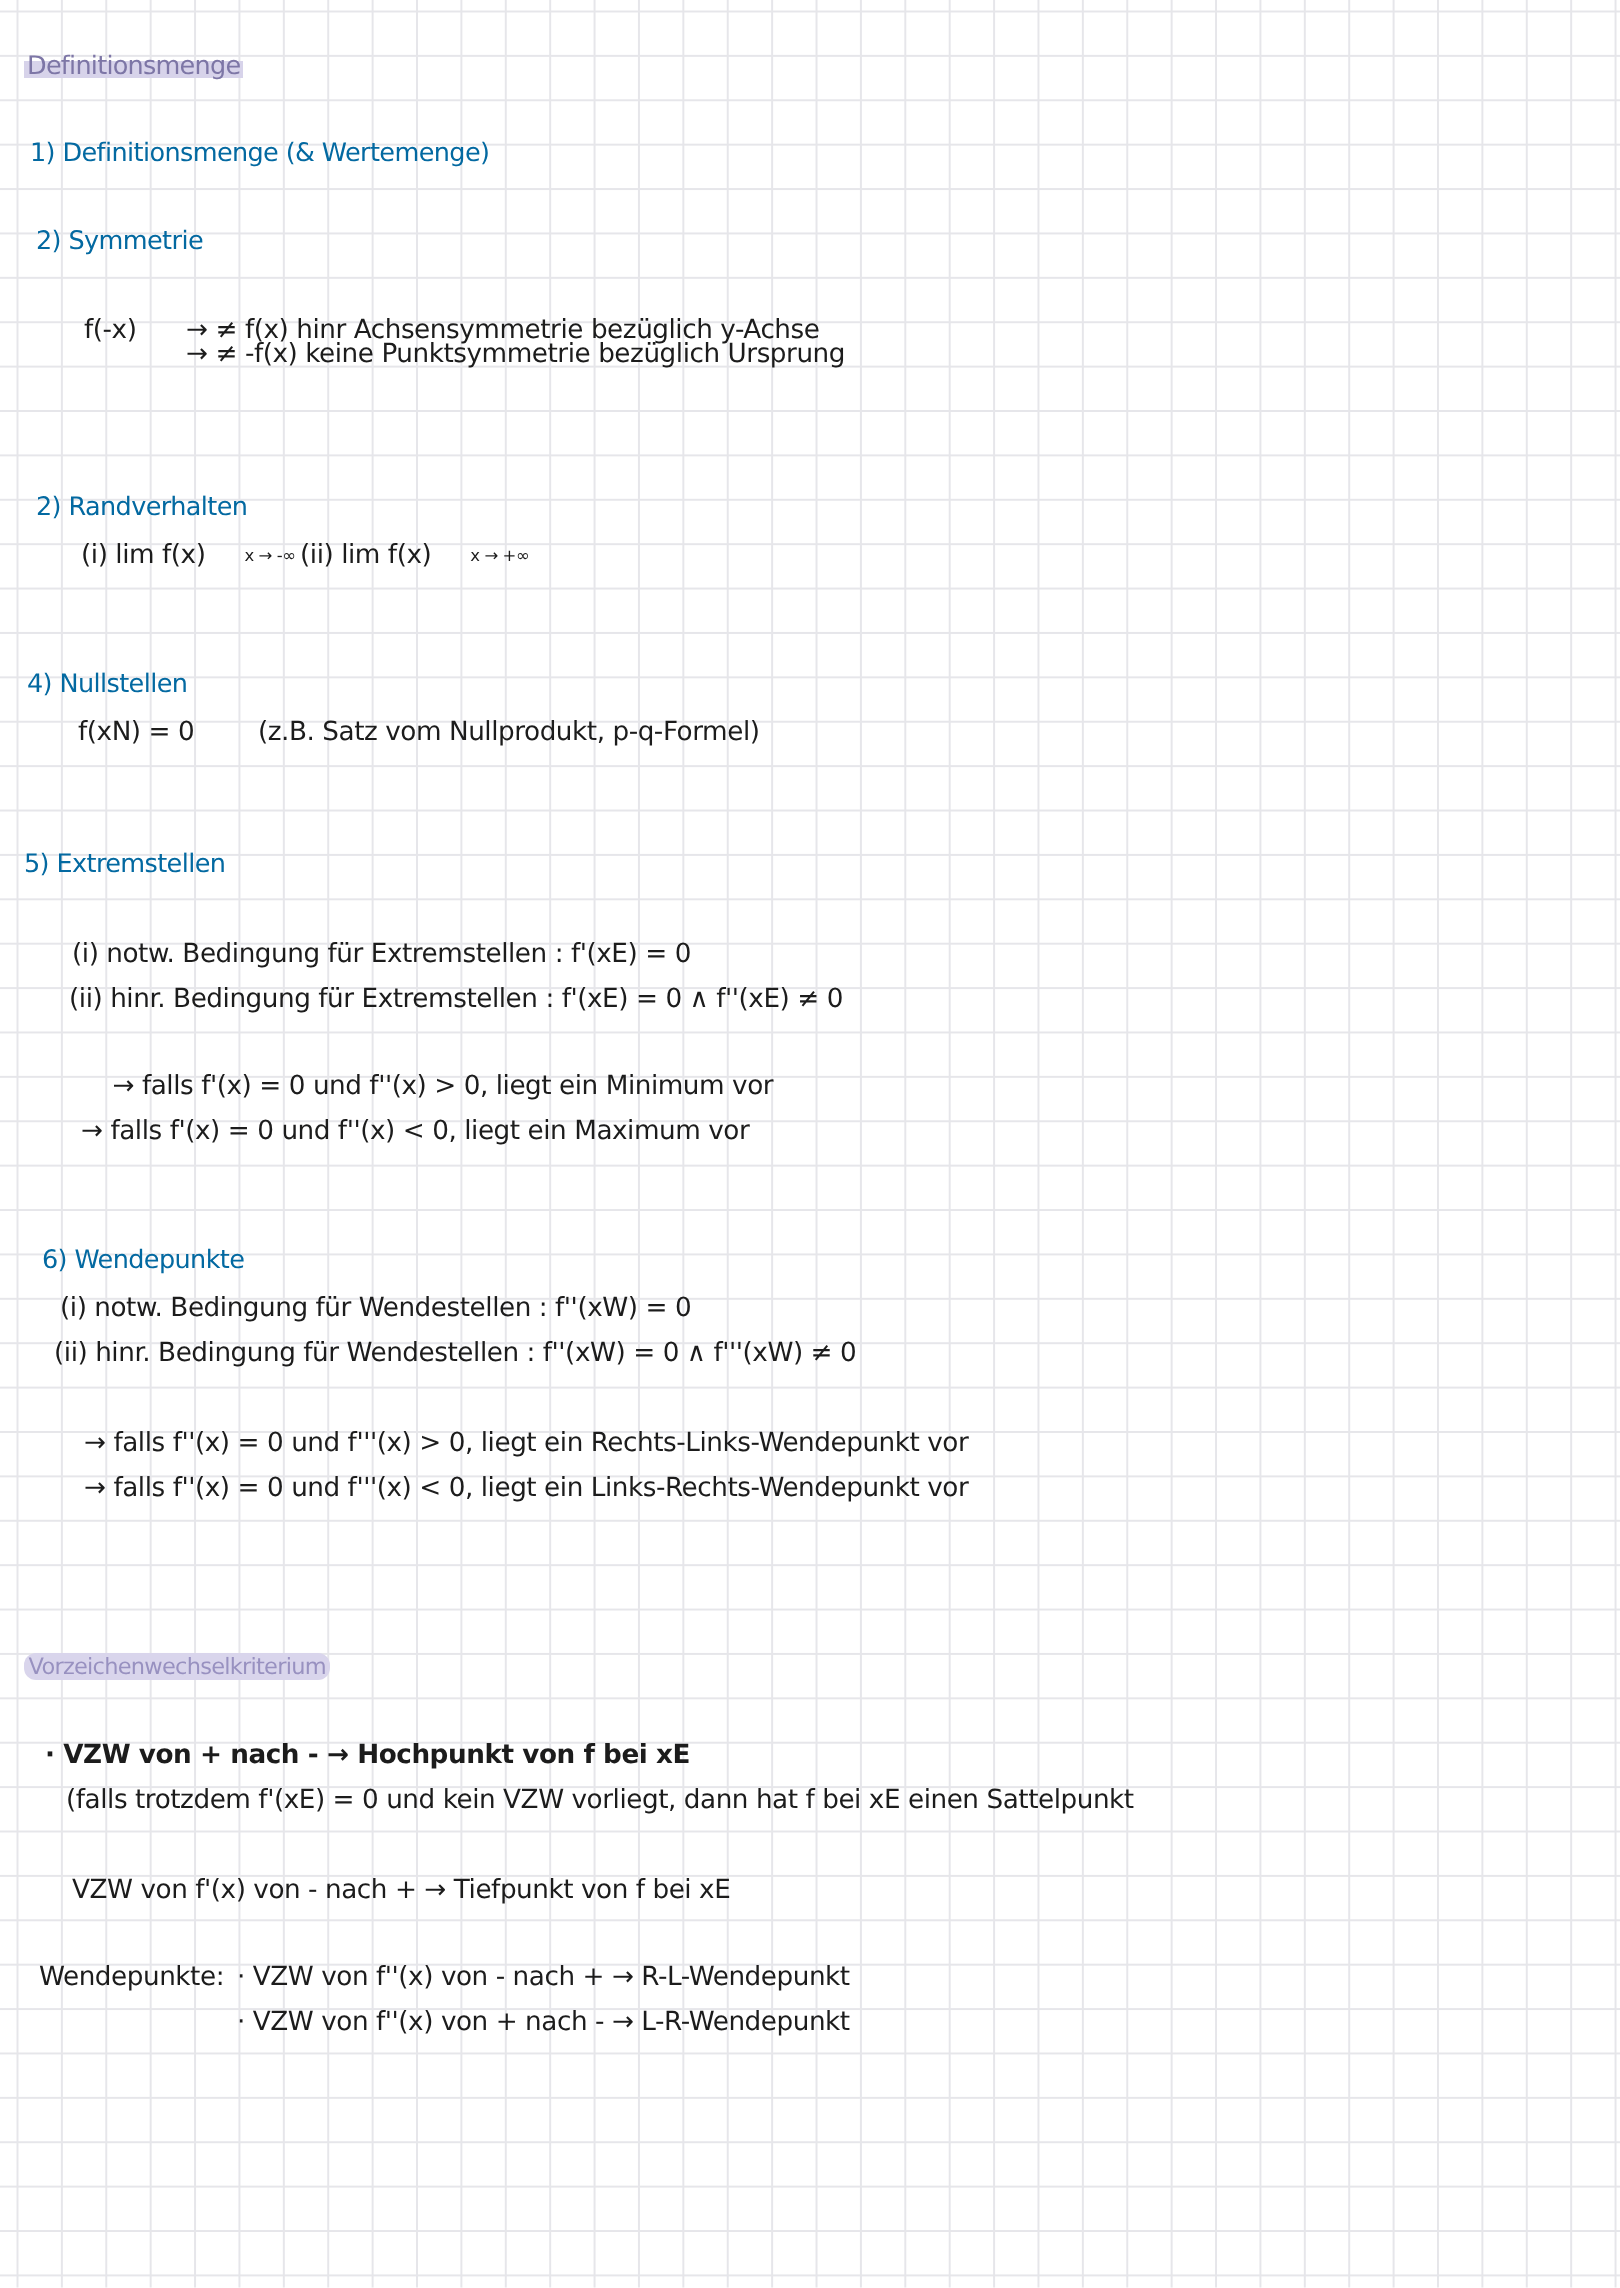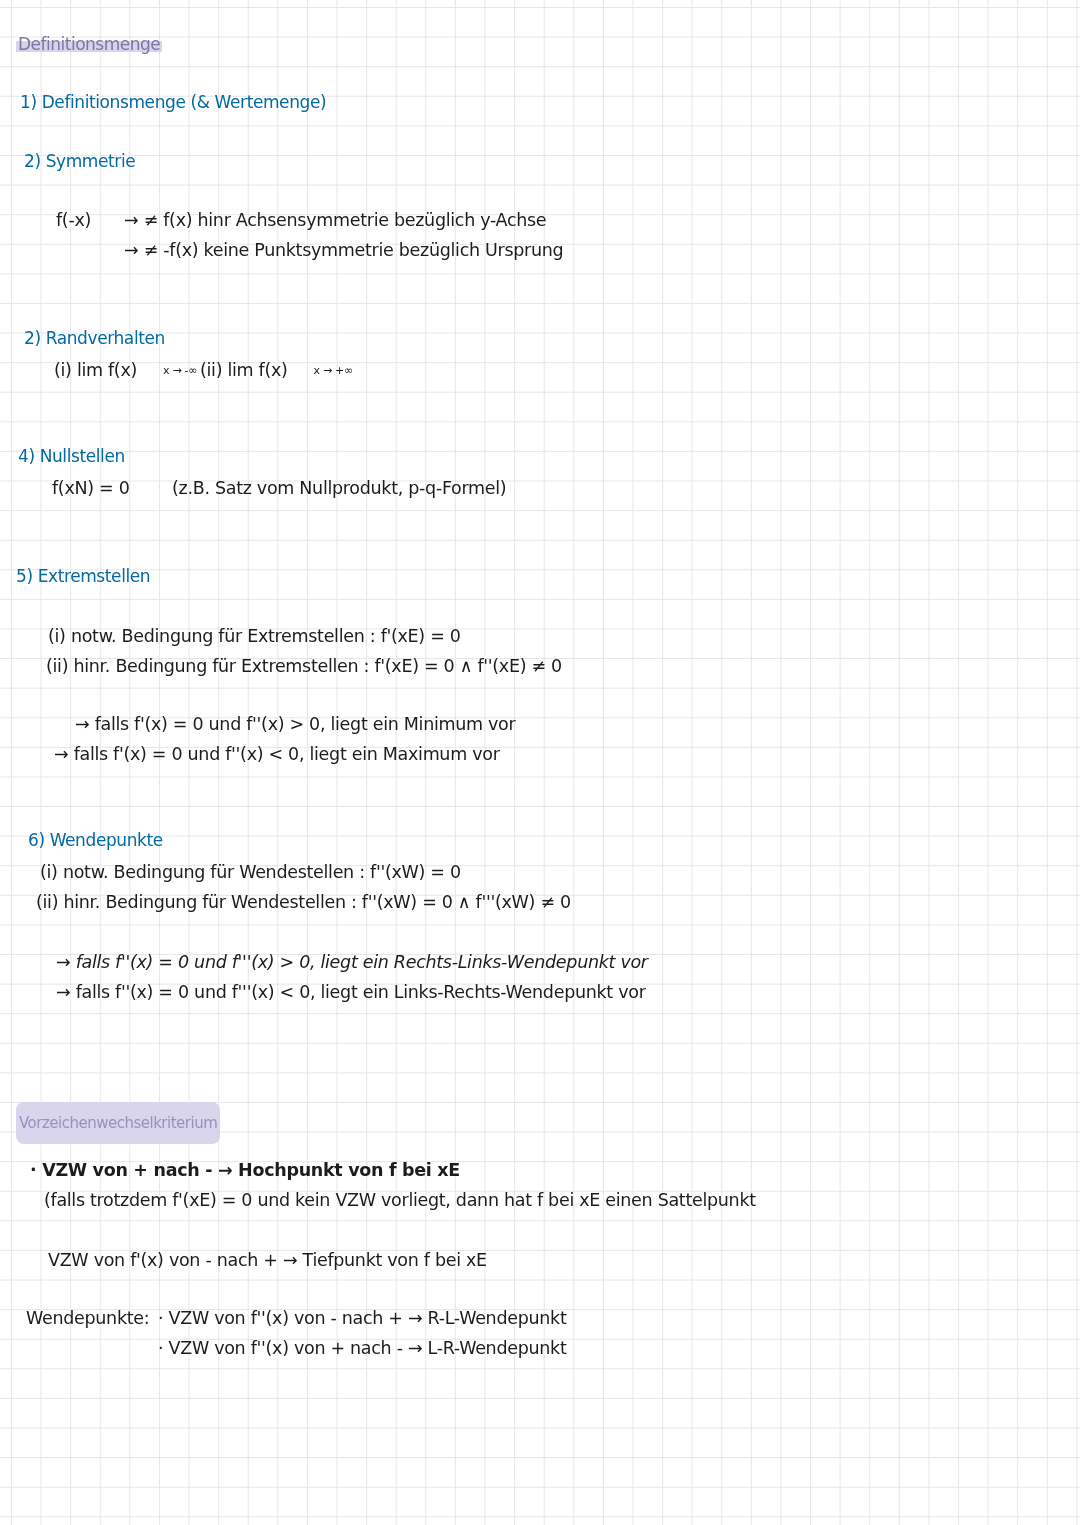--- a/index.html
+++ b/index.html
@@ -20,41 +20,41 @@
     color: #7d76a6;
     background: linear-gradient(to bottom, transparent 35%, #d7d3ea 35%, #d7d3ea 90%, transparent 90%);
     padding: 0 2px;
   }
   .heading {
     font-size: 17px; letter-spacing: -0.4px;
     color: #0369a1;
   }
   .heading2 {
     font-size: 15px; letter-spacing: -0.5px; color: #9891c0;
-    background: #d9d5ec; border-radius: 8px; padding: 12px 3px;
+    background: #d9d5ec; border-radius: 8px; padding: 0 3px;
   }
   .line {
     font-size: 17.5px; letter-spacing: -0.3px; color: #1c1c1c;
   }
   .lim { display: inline-flex; flex-direction: row; align-items: flex-start; line-height: 1; }
   .lim .sub { font-size: 11px; margin-top: 3px; padding-left: 26px; }
 </style>
 </head>
 <body>
 
 <div>
 
   <div class="abs title" style="left:16px; top:34px;">Definitionsmenge</div>
 
   <div class="abs heading" style="left:20px; top:92px;">1) Definitionsmenge  (&amp; Wertemenge)</div>
 
   <div class="abs heading" style="left:24px; top:151px;">2) Symmetrie</div>
   <div class="abs line" style="left:56px; top:210px;">f(-x)</div>
   <div class="abs line" style="left:124px; top:210px;">→ ≠ f(x) hinr Achsensymmetrie bezüglich y-Achse</div>
-  <div class="abs line" style="left:124px; top:240px;text-align:right;">→ ≠ -f(x) keine Punktsymmetrie bezüglich Ursprung</div>
+  <div class="abs line" style="left:124px; top:226px;text-align:right;">→ ≠ -f(x) keine Punktsymmetrie bezüglich Ursprung</div>
 
   <div class="abs heading" style="left:24px; top:328px;">2) Randverhalten</div>
   <div class="abs line lim" style="left:54px; top:362px;">
     <span>(i) lim f(x)</span>
     <span class="sub">x → -∞</span>
   </div>
   <div class="abs line lim" style="left:200px; top:362px;">
     <span>(ii) lim f(x)</span>
     <span class="sub">x → +∞</span>
   </div>
@@ -65,21 +65,21 @@
 
   <div class="abs heading" style="left:16px; top:566px;">5) Extremstellen</div>
   <div class="abs line" style="left:48px; top:626px;">(i) notw. Bedingung für Extremstellen :  f'(xE) = 0</div>
   <div class="abs line" style="left:46px; top:656px;">(ii) hinr. Bedingung für Extremstellen :  f'(xE) = 0  ∧  f''(xE) ≠ 0</div>
   <div class="abs line" style="left:42px; top:714px;margin-left:33px;">→ falls f'(x) = 0  und  f''(x) &gt; 0,  liegt ein Minimum vor</div>
   <div class="abs line" style="left:54px; top:744px;">→ falls f'(x) = 0  und  f''(x) &lt; 0,  liegt ein Maximum vor</div>
 
   <div class="abs heading" style="left:16px; top:830px;margin-left:12px;">6) Wendepunkte</div>
   <div class="abs line" style="left:40px; top:862px;">(i) notw. Bedingung für Wendestellen :  f''(xW) = 0</div>
   <div class="abs line" style="left:36px; top:892px;">(ii) hinr. Bedingung für Wendestellen :  f''(xW) = 0  ∧  f'''(xW) ≠ 0</div>
-  <div class="abs line" style="left:56px; top:952px;font-style:italic;">→ falls f''(x) = 0  und  f'''(x) &gt; 0,  liegt ein Rechts-Links-Wendepunkt vor</div>
+  <div class="abs line" style="left:56px; top:952px;">→ falls f''(x) = 0  und  f'''(x) &gt; 0,  liegt ein Rechts-Links-Wendepunkt vor</div>
   <div class="abs line" style="left:56px; top:982px;">→ falls f''(x) = 0  und  f'''(x) &lt; 0,  liegt ein Links-Rechts-Wendepunkt vor</div>
 
   <div class="abs heading2" style="left:16px; top:1102px;">Vorzeichenwechselkriterium</div>
   <div class="abs line" style="left:30px; top:1160px;font-weight:bold;">· VZW von + nach -    → Hochpunkt von f bei xE</div>
   <div class="abs line" style="left:44px; top:1190px;">(falls trotzdem f'(xE) = 0 und kein VZW vorliegt, dann hat f bei xE einen Sattelpunkt</div>
   <div class="abs line" style="left:48px; top:1250px;">VZW von f'(x)  von - nach +    → Tiefpunkt von f bei xE</div>
   <div class="abs line" style="left:26px; top:1308px;">Wendepunkte:</div>
   <div class="abs line" style="left:158px; top:1308px;">· VZW von f''(x) von - nach +  → R-L-Wendepunkt</div>
   <div class="abs line" style="left:158px; top:1338px;">· VZW von f''(x) von + nach -  → L-R-Wendepunkt</div>
 

